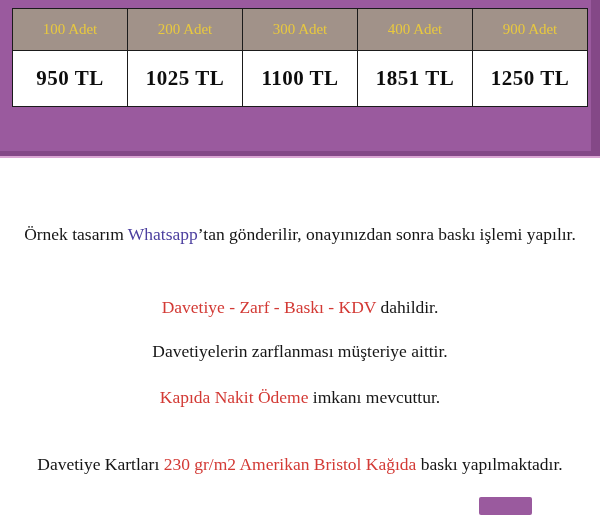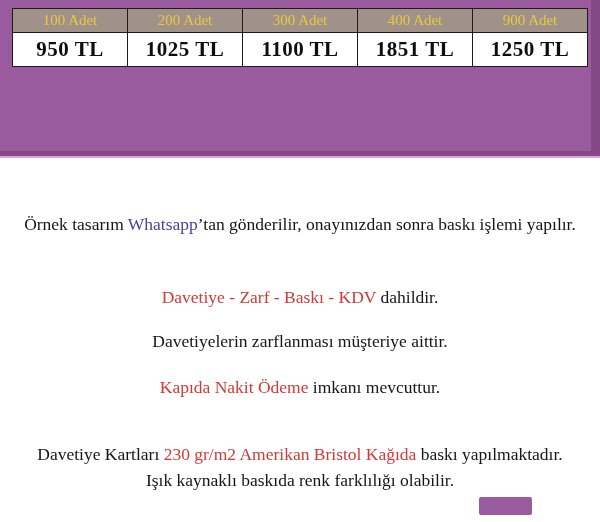--- a/index.html
+++ b/index.html
@@ -39,36 +39,36 @@
   .t1 { top: 8px; }
   .t2 { top: 84px; }
   table.price-table th {
     height: 24px;
     background: var(--header_bg);
     color: var(--header_gold);
     font-weight: normal;
     font-size: 15px;
     border: 1px solid var(--border_dark);
     text-align: center;
-    padding: 3px;
+    padding: 12px;
   }
   table.price-table td {
     height: 23px;
     background: #ffffff;
     color: #0d0d0d;
     font-weight: bold;
     font-size: 21px;
     letter-spacing: 0.5px;
     border: 1px solid var(--border_dark);
     text-align: center;
-    padding: 4px;
+    padding: 15px;
   }
   .note {
     position: absolute; left: 0; right: 0;
-    margin: 2px;
+    margin: 12px;
     text-align: center;
     font-size: 17.5px;
     line-height: 26px;
     color: var(--text_black);
     white-space: nowrap;
   }
   .n1 { top: 209px; }
   .n2 { top: 256px; }
   .n4 { top: 326px; }
   .n5 { top: 372px; }
@@ -115,15 +115,15 @@
 </div>
 
 <p class="note n1"><span>Örnek tasarım </span><span class="wa">Whatsapp</span><span>’tan gönderilir, onayınızdan sonra baskı işlemi yapılır.</span></p>
 
 <p class="note n2"><br><span class="red">Davetiye - Zarf - Baskı - KDV</span><span> dahildir.</span></p>
 
 <p class="note n4"><span>Davetiyelerin zarflanması müşteriye aittir.</span></p>
 
 <p class="note n5"><span class="red">Kapıda Nakit Ödeme</span><span> imkanı mevcuttur.</span></p>
 
-<p class="note n6"><span>Davetiye Kartları </span><span class="red">230 gr/m2 Amerikan Bristol Kağıda</span><span> baskı yapılmaktadır.</span><br><span>Işık kaynaklı baskıda renk farklılığı olabilir.</span></p>
+<p class="note n6"><span>Davetiye Kartları </span><span class="red">230 gr/m2 Amerikan Bristol Kağıda</span><span> baskı yapılmaktadır.</span><br></p>
 
 <div class="accent-box"></div>
 
 </body></html>

